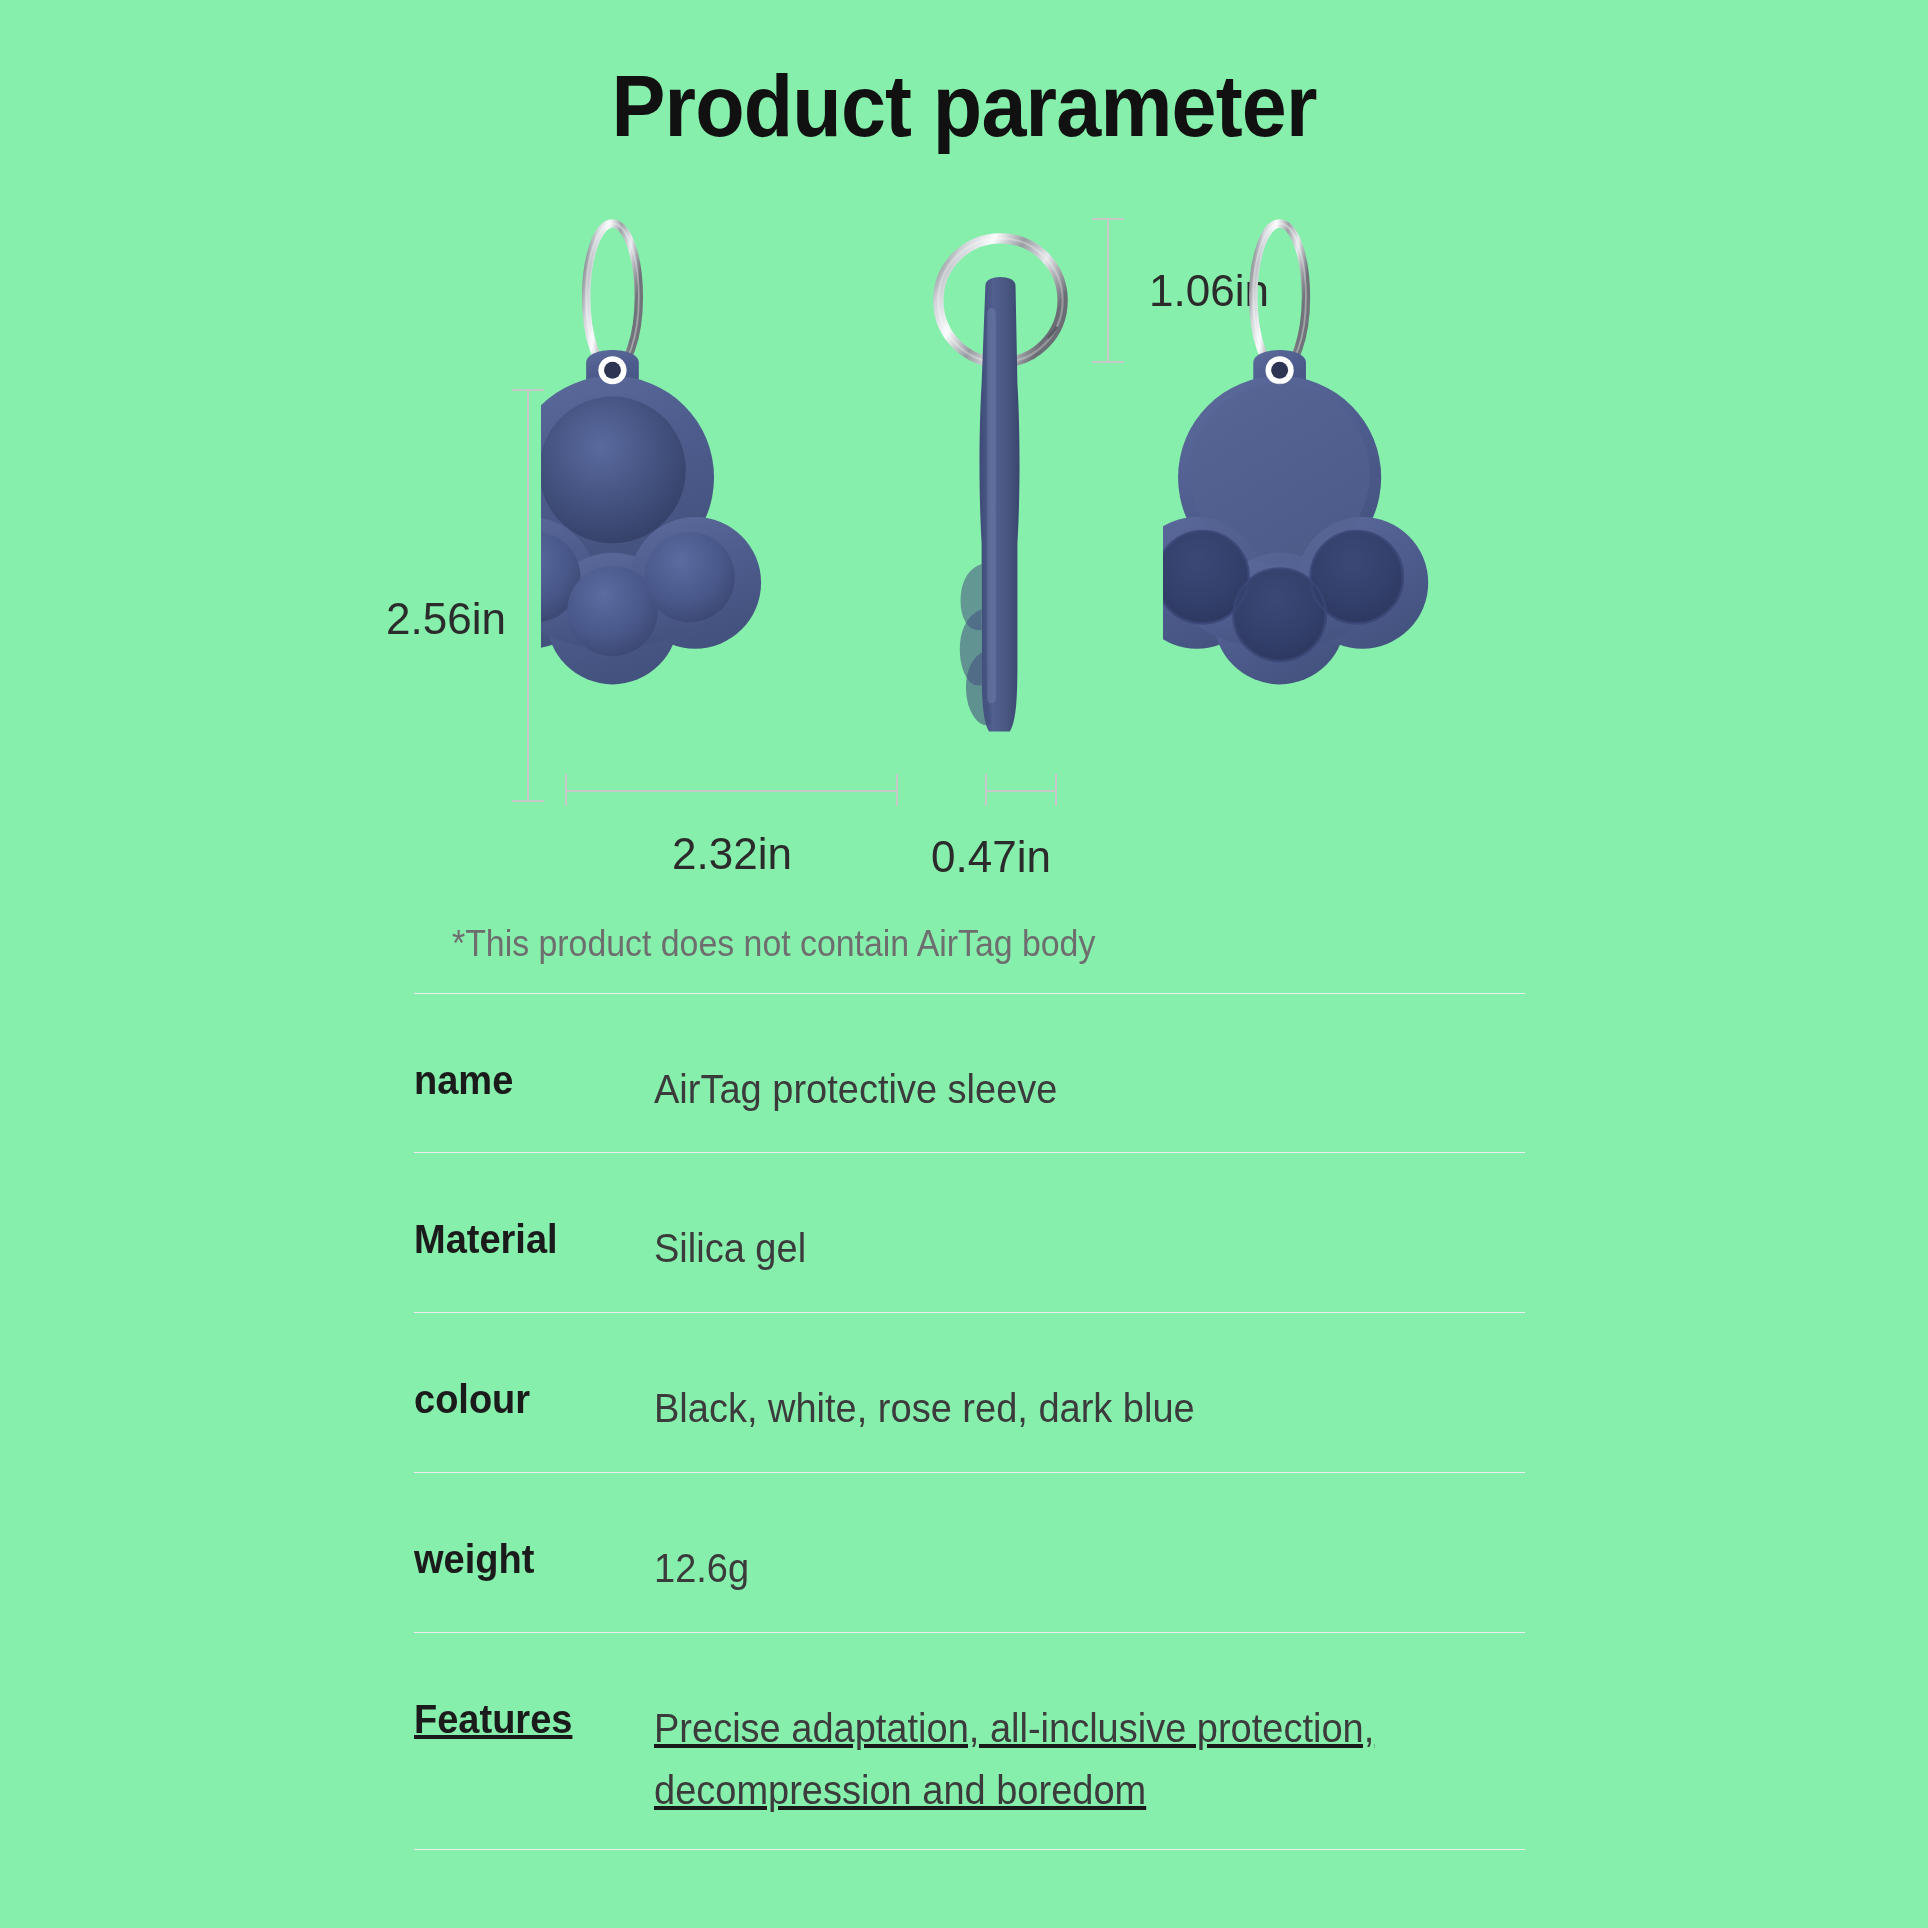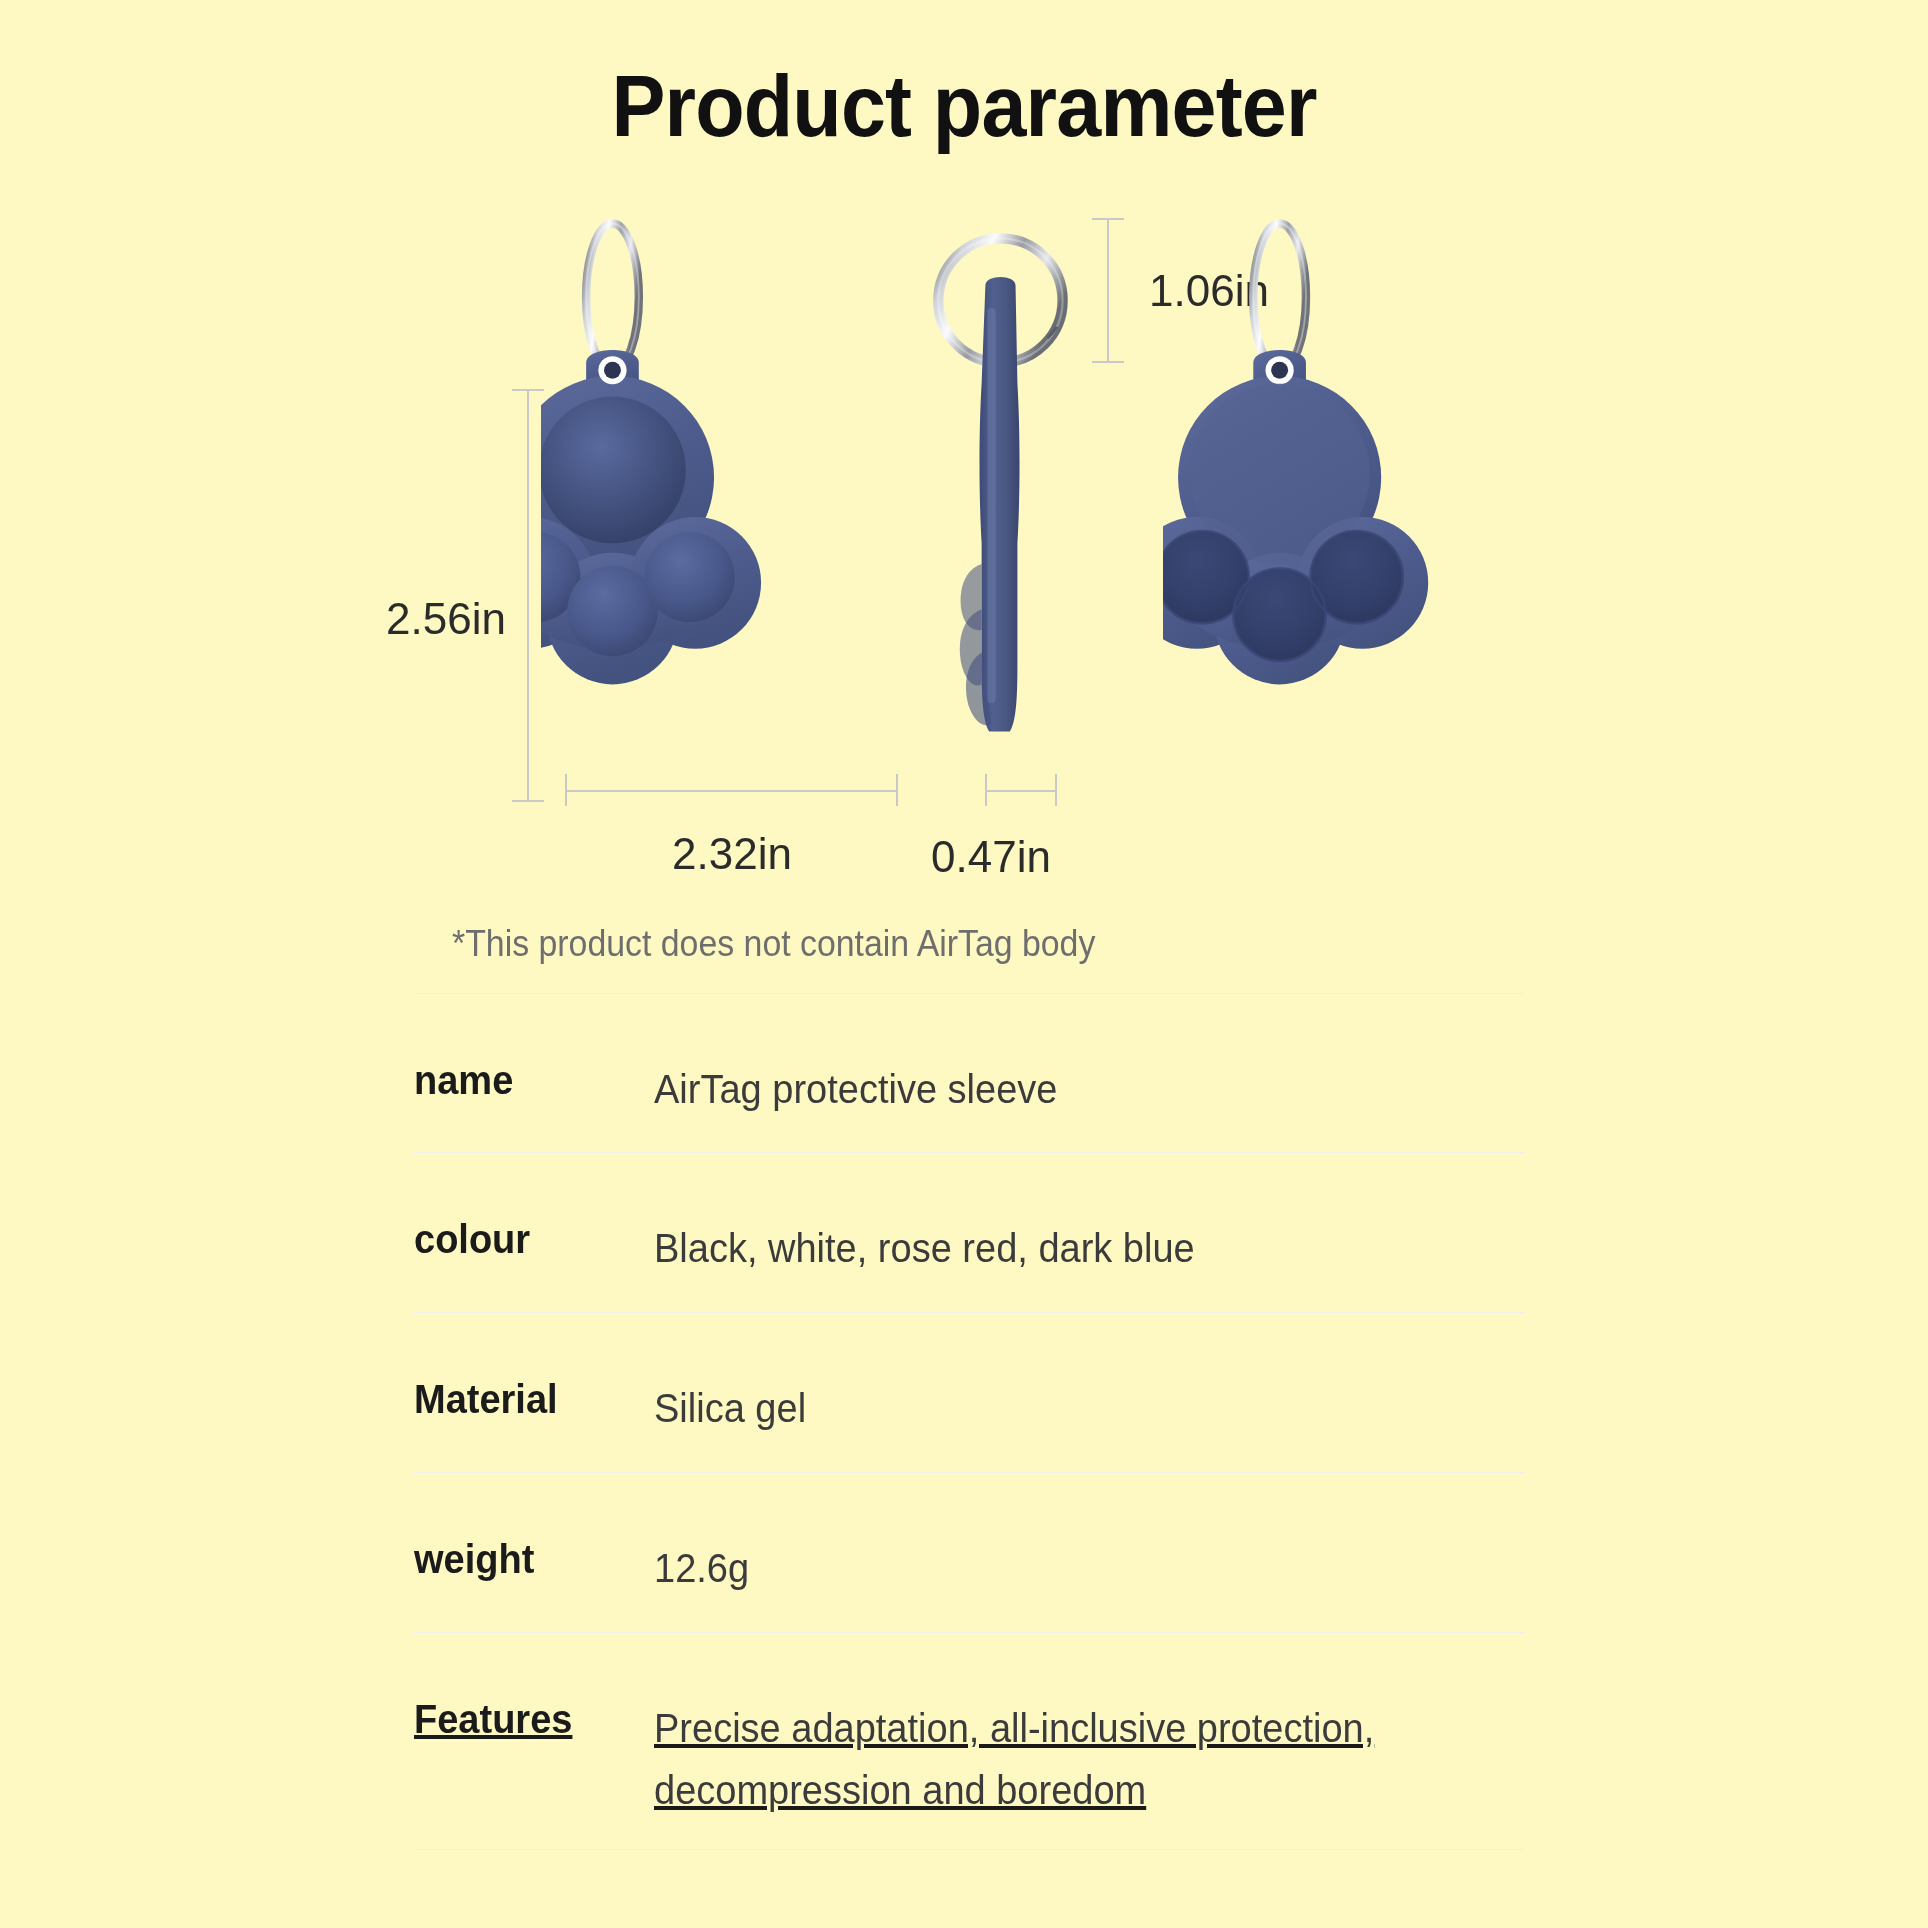--- a/index.html
+++ b/index.html
@@ -12,21 +12,21 @@
     height: 1928px;
     font-family: "Liberation Sans", sans-serif;
     color: #1a1a1a;
     overflow: hidden;
   }
 
   #page {
     position: relative;
     width: 1928px;
     height: 1928px;
-    background: #fef9c3;
+    background: #86efac;
   }
 
   
   #page-title {
     position: absolute;
     top: 58px;
     left: 0;
     width: 1928px;
     text-align: center;
     font-size: 87px;
@@ -316,27 +316,27 @@
   <div id="disclaimer">*This product does not contain AirTag body</div>
 
   <div id="spec-table">
 
     <div class="spec-row">
       <div class="spec-key">name</div>
       <div class="spec-val">AirTag protective sleeve</div>
     </div>
 
     <div class="spec-row">
+      <div class="spec-key">Material</div>
+      <div class="spec-val">Silica gel</div>
+    </div>
+
+    <div class="spec-row">
       <div class="spec-key">colour</div>
       <div class="spec-val">Black, white, rose red, dark blue</div>
-    </div>
-
-    <div class="spec-row">
-      <div class="spec-key">Material</div>
-      <div class="spec-val">Silica gel</div>
     </div>
 
     <div class="spec-row">
       <div class="spec-key">weight</div>
       <div class="spec-val">12.6g</div>
     </div>
 
     <div class="spec-row tall">
       <div class="spec-key">Features</div>
       <div class="spec-val">Precise adaptation, all-inclusive protection, decompression and boredom</div>

